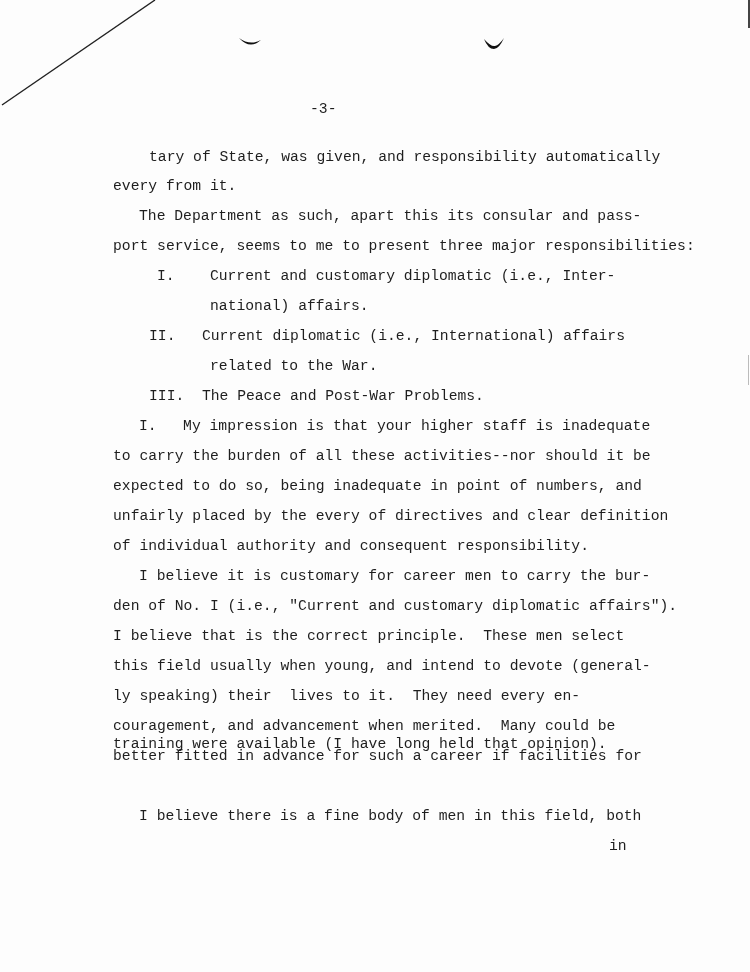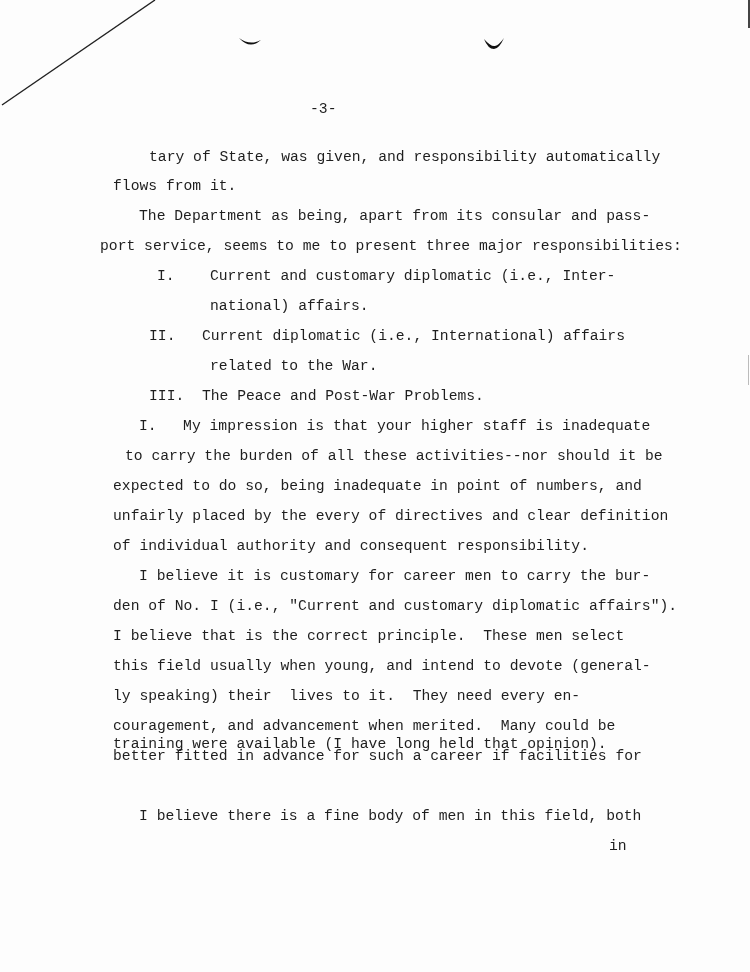--- a/index.html
+++ b/index.html
@@ -33,30 +33,30 @@
   <svg class="mark" style="left:483px;top:37px" width="22" height="14" viewBox="0 0 22 14">
     <path d="M1 2 Q8 10 12 9 Q16 8 21 1 Q16 12 11 12 Q5 12 1 2 Z" fill="#111"></path>
   </svg>
   <div class="edge-line"></div>
   <div class="edge-line2"></div>
 
   <div class="line pagenum">-3-</div>
 
   <div id="body-lines">
       <div class="line" style="left: 113px; top: 148px; margin-left: 36px;">tary of State, was given, and responsibility automatically</div>
-      <div class="line" style="left: 113px; top: 177px;">flows from it.</div>
-      <div class="line" style="left: 139px; top: 207px;">The Department as being, apart from its consular and pass-</div>
-      <div class="line" style="left: 100px; top: 237px;">port service, seems to me to present three major responsibilities:</div>
+      <div class="line" style="left: 113px; top: 177px;">every from it.</div>
+      <div class="line" style="left: 139px; top: 207px;">The Department as such, apart this its consular and pass-</div>
+      <div class="line" style="left: 113px; top: 237px;">port service, seems to me to present three major responsibilities:</div>
       <div class="line" style="left: 157px; top: 267px;">I.    Current and customary diplomatic (i.e., Inter-</div>
       <div class="line" style="left: 210px; top: 297px;">national) affairs.</div>
       <div class="line" style="left: 149px; top: 327px;">II.   Current diplomatic (i.e., International) affairs</div>
       <div class="line" style="left: 210px; top: 357px;">related to the War.</div>
       <div class="line" style="left: 149px; top: 387px;">III.  The Peace and Post-War Problems.</div>
       <div class="line" style="left: 139px; top: 417px;">I.   My impression is that your higher staff is inadequate</div>
-      <div class="line" style="left: 113px; top: 447px; margin-left: 12px;">to carry the burden of all these activities--nor should it be</div>
+      <div class="line" style="left: 113px; top: 447px;">to carry the burden of all these activities--nor should it be</div>
       <div class="line" style="left: 113px; top: 477px;">expected to do so, being inadequate in point of numbers, and</div>
       <div class="line" style="left: 113px; top: 507px;">unfairly placed by the every of directives and clear definition</div>
       <div class="line" style="left: 113px; top: 537px;">of individual authority and consequent responsibility.</div>
       <div class="line" style="left: 139px; top: 567px;">I believe it is customary for career men to carry the bur-</div>
       <div class="line" style="left: 113px; top: 597px; text-align: right;">den of No. I (i.e., "Current and customary diplomatic affairs").</div>
       <div class="line" style="left: 113px; top: 627px; text-align: right;">I believe that is the correct principle.  These men select</div>
       <div class="line" style="left: 113px; top: 657px;">this field usually when young, and intend to devote (general-</div>
       <div class="line" style="left: 113px; top: 687px;">ly speaking) their  lives to it.  They need every en-</div>
       <div class="line" style="left: 113px; top: 717px;">couragement, and advancement when merited.  Many could be</div>
       <div class="line" style="left: 113px; top: 747px;">better fitted in advance for such a career if facilities for</div>

